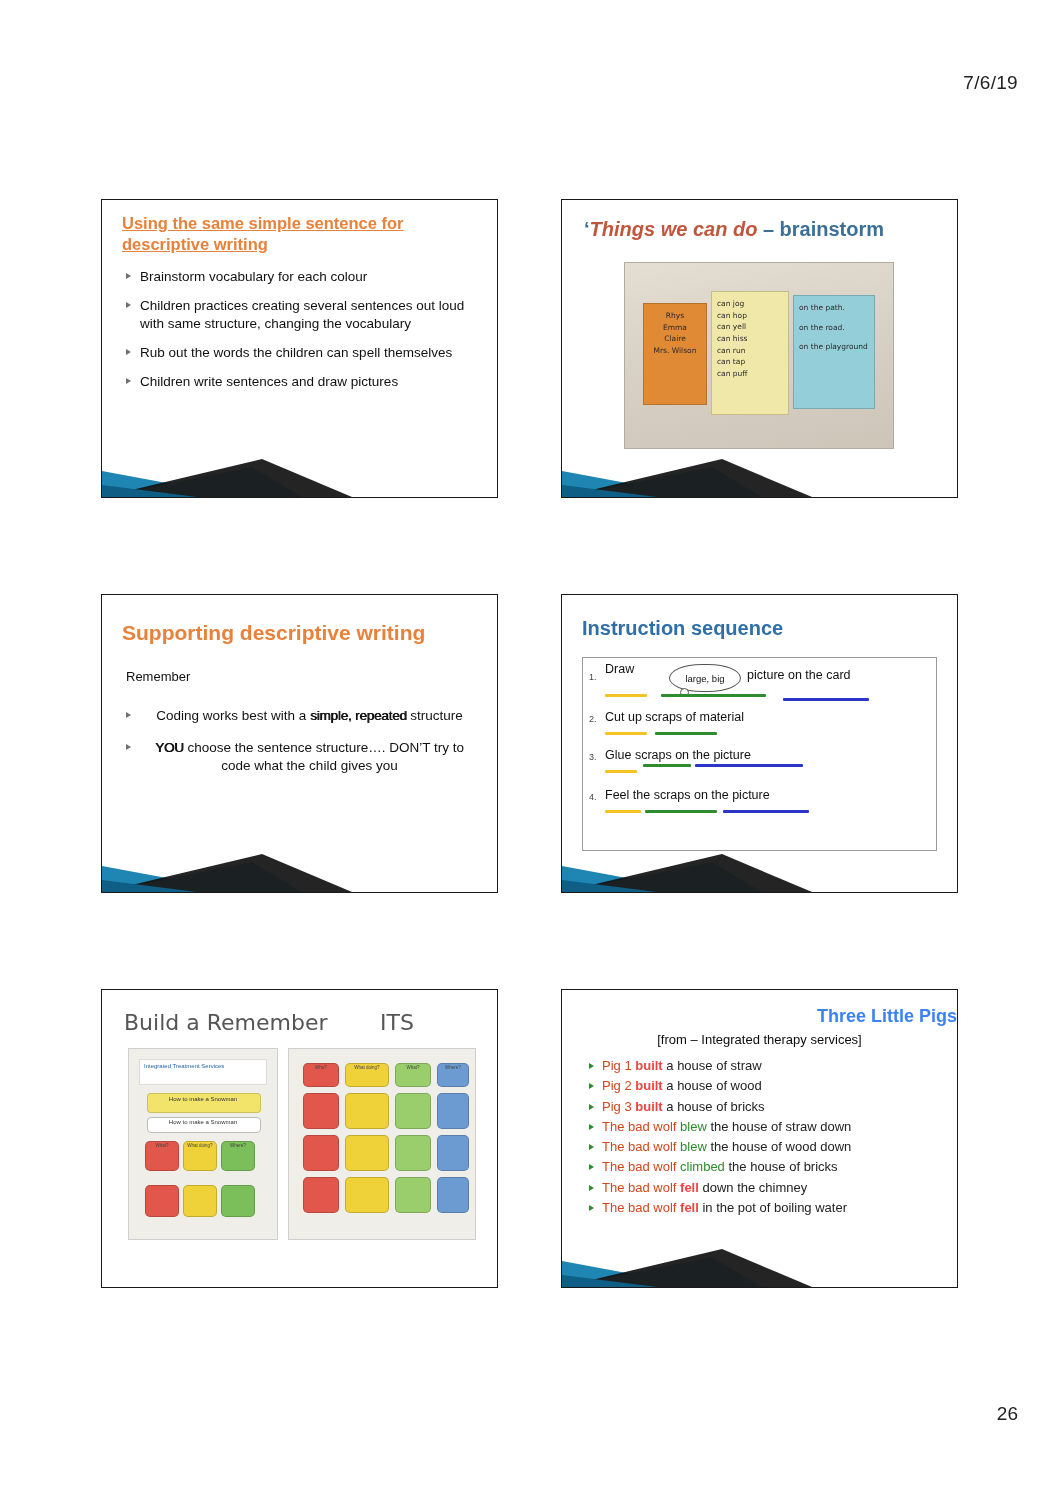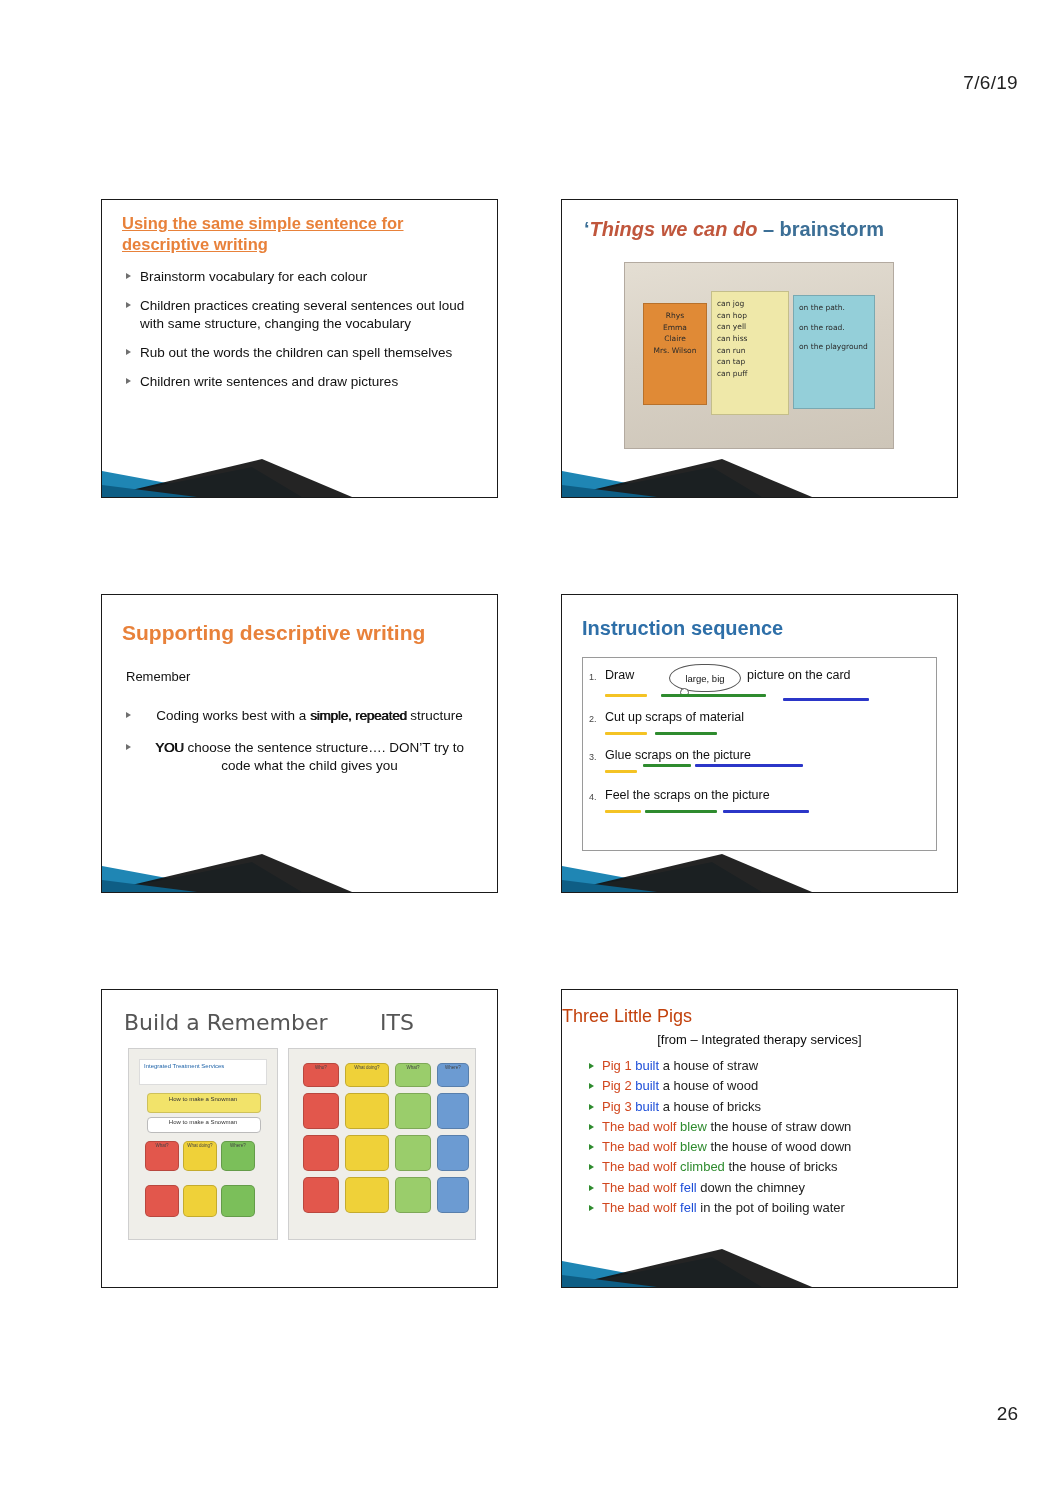--- a/index.html
+++ b/index.html
@@ -275,24 +275,24 @@
   .t-red { background:#E2574C; }
   .t-yellow { background:#EFD139; }
   .t-green { background:#7BBF5A; }
   .t-blue { background:#6C9BD2; }
   .t-lightgreen { background:#9ACD6B; }
 
   
   .s6-title {
     position: absolute;
     left: 0; right: 0; top: 16px;
-    text-align: left;
+    text-align: right;
     font-size: 18px;
-    font-weight: normal;
-    color: #c2410c;
+    font-weight: bold;
+    color: #3b82f6;
   }
   .s6-sub {
     position: absolute;
     left: 0; right: 0; top: 42px;
     text-align: center;
     font-size: 13px;
     color: #0b0b0b;
   }
   .s6-list {
     position: absolute;
@@ -307,21 +307,21 @@
     color: #222;
   }
   .s6-list li::before {
     content: "";
     position: absolute;
     left: 3px; top: 7px;
     border-left: 5px solid #2E8B2E;
     border-top: 3.5px solid transparent;
     border-bottom: 3.5px solid transparent;
   }
-  .w-yellow { color: #1d4ed8; }
+  .w-yellow { color: #ef4444; font-weight: bold; }
   .w-green  { color: #2E8B2E; }
   .w-orange { color: #D1471E; }
   .w-dark   { color: #222; }
 </style>
 </head>
 <body>
 
 <div class="page-date">7/6/19</div>
 <div class="page-number">26</div>
 
@@ -401,21 +401,21 @@
       <polygon points="0,46 0,34 95,46" fill="#0E5E85"></polygon>
     </svg>
   </div>
 </div>
 
 <div class="slide" id="slide4">
   <div class="s4-title">Instruction sequence</div>
   <div class="s4-box">
 
     <div class="s4-num" style="left:6px; top:14px;">1.</div>
-    <div class="s4-item" style="left:22px; top:10px;">Draw</div>
+    <div class="s4-item" style="left:22px; top:4px;">Draw</div>
     <div class="bubble">large, big</div>
     <div class="s4-item" style="left:164px; top:10px;">picture on the card</div>
     <div class="ul-line ul-yellow" style="left:22px; top:36px; width:42px;"></div>
     <div class="ul-line ul-green" style="left:78px; top:36px; width:105px;"></div>
     <div class="ul-line ul-blue" style="left:200px; top:40px; width:86px;"></div>
 
     <div class="s4-num" style="left:6px; top:56px;">2.</div>
     <div class="s4-item" style="left:22px; top:52px;">Cut up  scraps of material</div>
     <div class="ul-line ul-yellow" style="left:22px; top:74px; width:42px;"></div>
     <div class="ul-line ul-green" style="left:72px; top:74px; width:62px;"></div>

